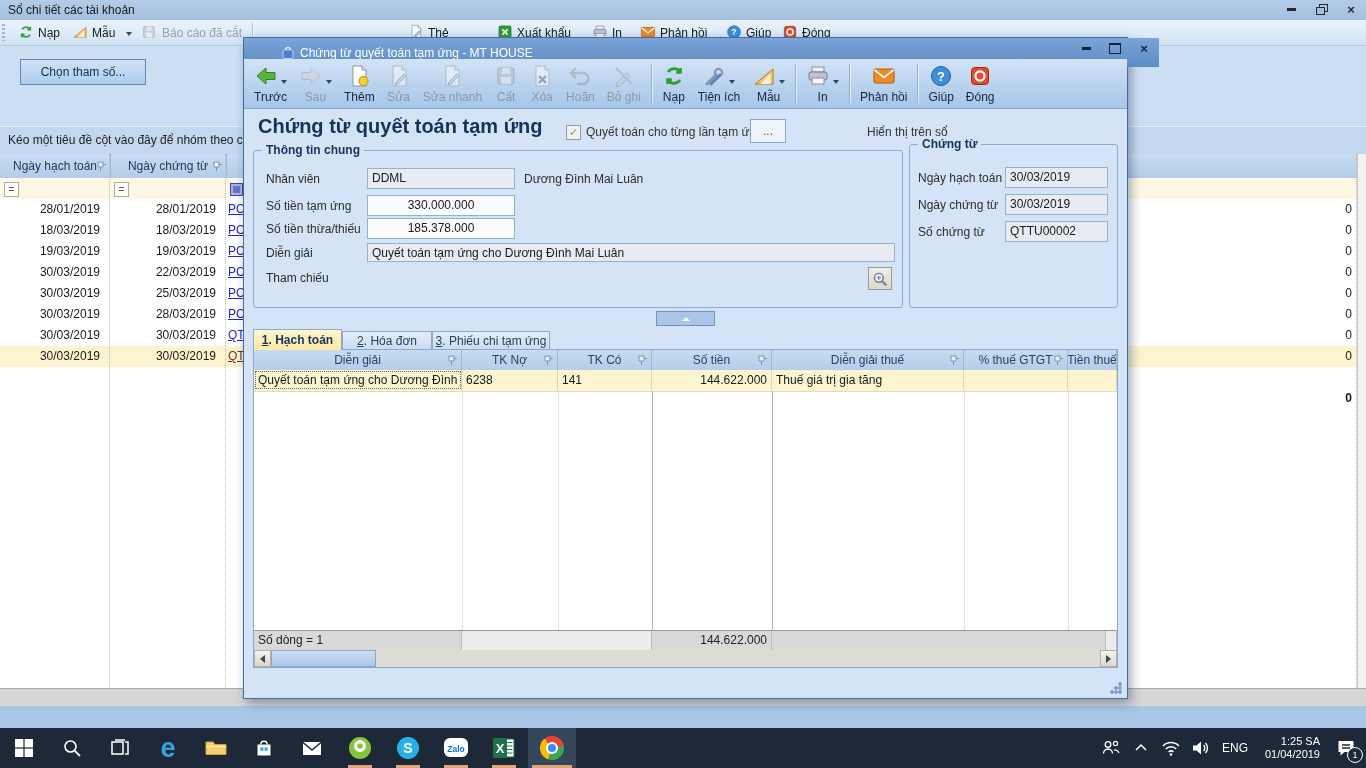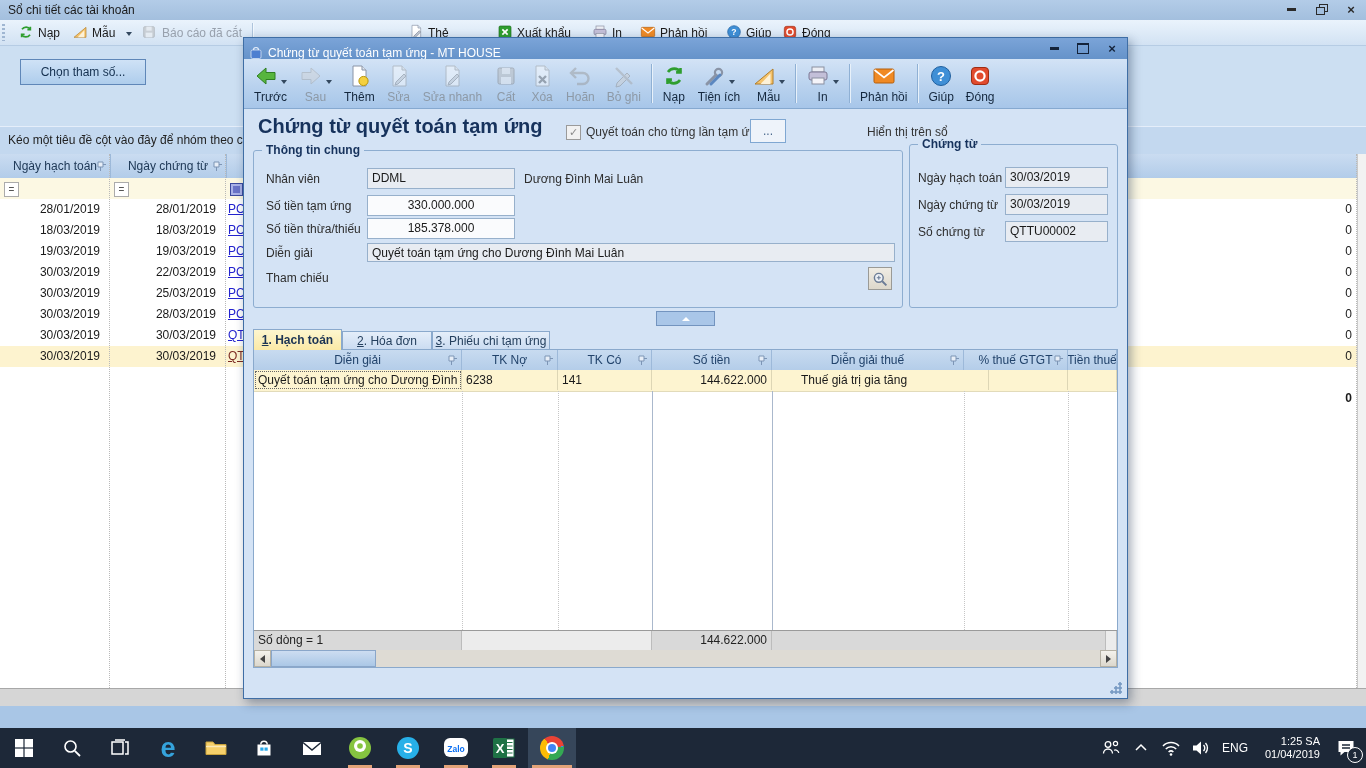--- a/index.html
+++ b/index.html
@@ -40,21 +40,21 @@
   .bc.r{text-align:right;}
   .lnk{color:#2323cf;text-decoration:underline;}
   .lnk.visited{color:#7c2a22;}
   .vline{position:absolute;width:0;border-left:1px dotted #b9b9b9;}
   #right-strip{left:1357px;top:154px;width:9px;height:534px;background:#f2f2f2;border-left:1px solid #c9c9c9;}
   #status-bar{left:0;top:688px;width:1366px;height:18px;background:#d6d6d6;border-top:1px solid #a8a8a8;font-size:12px;color:#222;}
   #status-bar span{position:absolute;left:6px;top:2px;margin-top:44px;}
   #blue-strip{left:0;top:706px;width:1366px;height:22px;background:#a9c6e6;}
   
   #dialog{left:243px;top:37px;width:883px;height:660px;border:1px solid #3f6ea5;box-shadow:3px 4px 10px rgba(20,40,70,.4);background:#d4e3f5;z-index:10;}
-  #dlg-titlebar{position:absolute;left:0;top:0;width:100%;height:29px;background:linear-gradient(#7ba4d8,#5d8cc4);display:flex;align-items:center;}
+  #dlg-titlebar{position:absolute;left:0;top:0;width:100%;height:29px;background:linear-gradient(#7ba4d8,#5d8cc4);display:flex;align-items:center;padding-left:32px;}
   #dlg-title-icon{width:14px;height:14px;margin:0 5px 0 5px;}
   #dlg-title-icon svg{width:14px;height:14px;display:block;}
   #dlg-title-text{color:#fff;font-size:12px;}
   #dlg-ctls{position:absolute;right:8px;top:0;height:21px;display:flex;gap:15px;align-items:center;color:#14233a;font-weight:bold;}
   #dlg-toolbar{position:absolute;left:0;top:21px;width:100%;height:50px;background:linear-gradient(#d3e3f6,#b9d2ee 55%,#a7c6e9);border-bottom:1px solid #86a9d0;display:flex;align-items:stretch;padding:1px 4px;box-sizing:border-box;}
   .tb-btn{display:flex;flex-direction:column;align-items:center;justify-content:center;padding:1px 6px;gap:1px;}
   .tb-irow{display:flex;align-items:center;height:26px;}
   .tb-ico{width:24px;height:24px;}
   .tb-ico svg{width:24px;height:24px;display:block;}
   .tb-caret{width:0;height:0;border-left:3.5px solid transparent;border-right:3.5px solid transparent;border-top:4px solid #33485f;margin-left:3px;margin-top:12px;}
@@ -630,21 +630,21 @@
             </div>
             <div class="g-hcell" style="left: 814px; width: 49px;">
               <span>Tiền thuế</span>
             </div>
           </div>
         <div id="grid-row">
             <div class="g-cell focus" style="left: 0px; width: 208px;">Quyết toán tạm ứng cho Dương Đình Mai Luân</div>
             <div class="g-cell" style="left: 208px; width: 96px;">6238</div>
             <div class="g-cell" style="left: 304px; width: 94px;">141</div>
             <div class="g-cell" style="left: 398px; width: 120px; text-align: right;">144.622.000</div>
-            <div class="g-cell" style="left: 518px; width: 192px; margin-left: 25px;">Thuế giá trị gia tăng</div>
+            <div class="g-cell" style="left: 518px; width: 192px;">Thuế giá trị gia tăng</div>
             <div class="g-cell" style="left: 710px; width: 104px;"></div>
             <div class="g-cell" style="left: 814px; width: 49px;"></div>
           </div>
         <div id="grid-empty">
             <div class="g-vline" style="left: 208px; top: 41px; height: 239px;"></div>
             <div class="g-vline" style="left: 304px; top: 41px; height: 239px;"></div>
             <div class="g-vline solid" style="left: 398px; top: 41px; height: 239px;"></div>
             <div class="g-vline solid" style="left: 518px; top: 41px; height: 239px;"></div>
             <div class="g-vline" style="left: 710px; top: 41px; height: 239px;"></div>
             <div class="g-vline" style="left: 814px; top: 41px; height: 239px;"></div>

